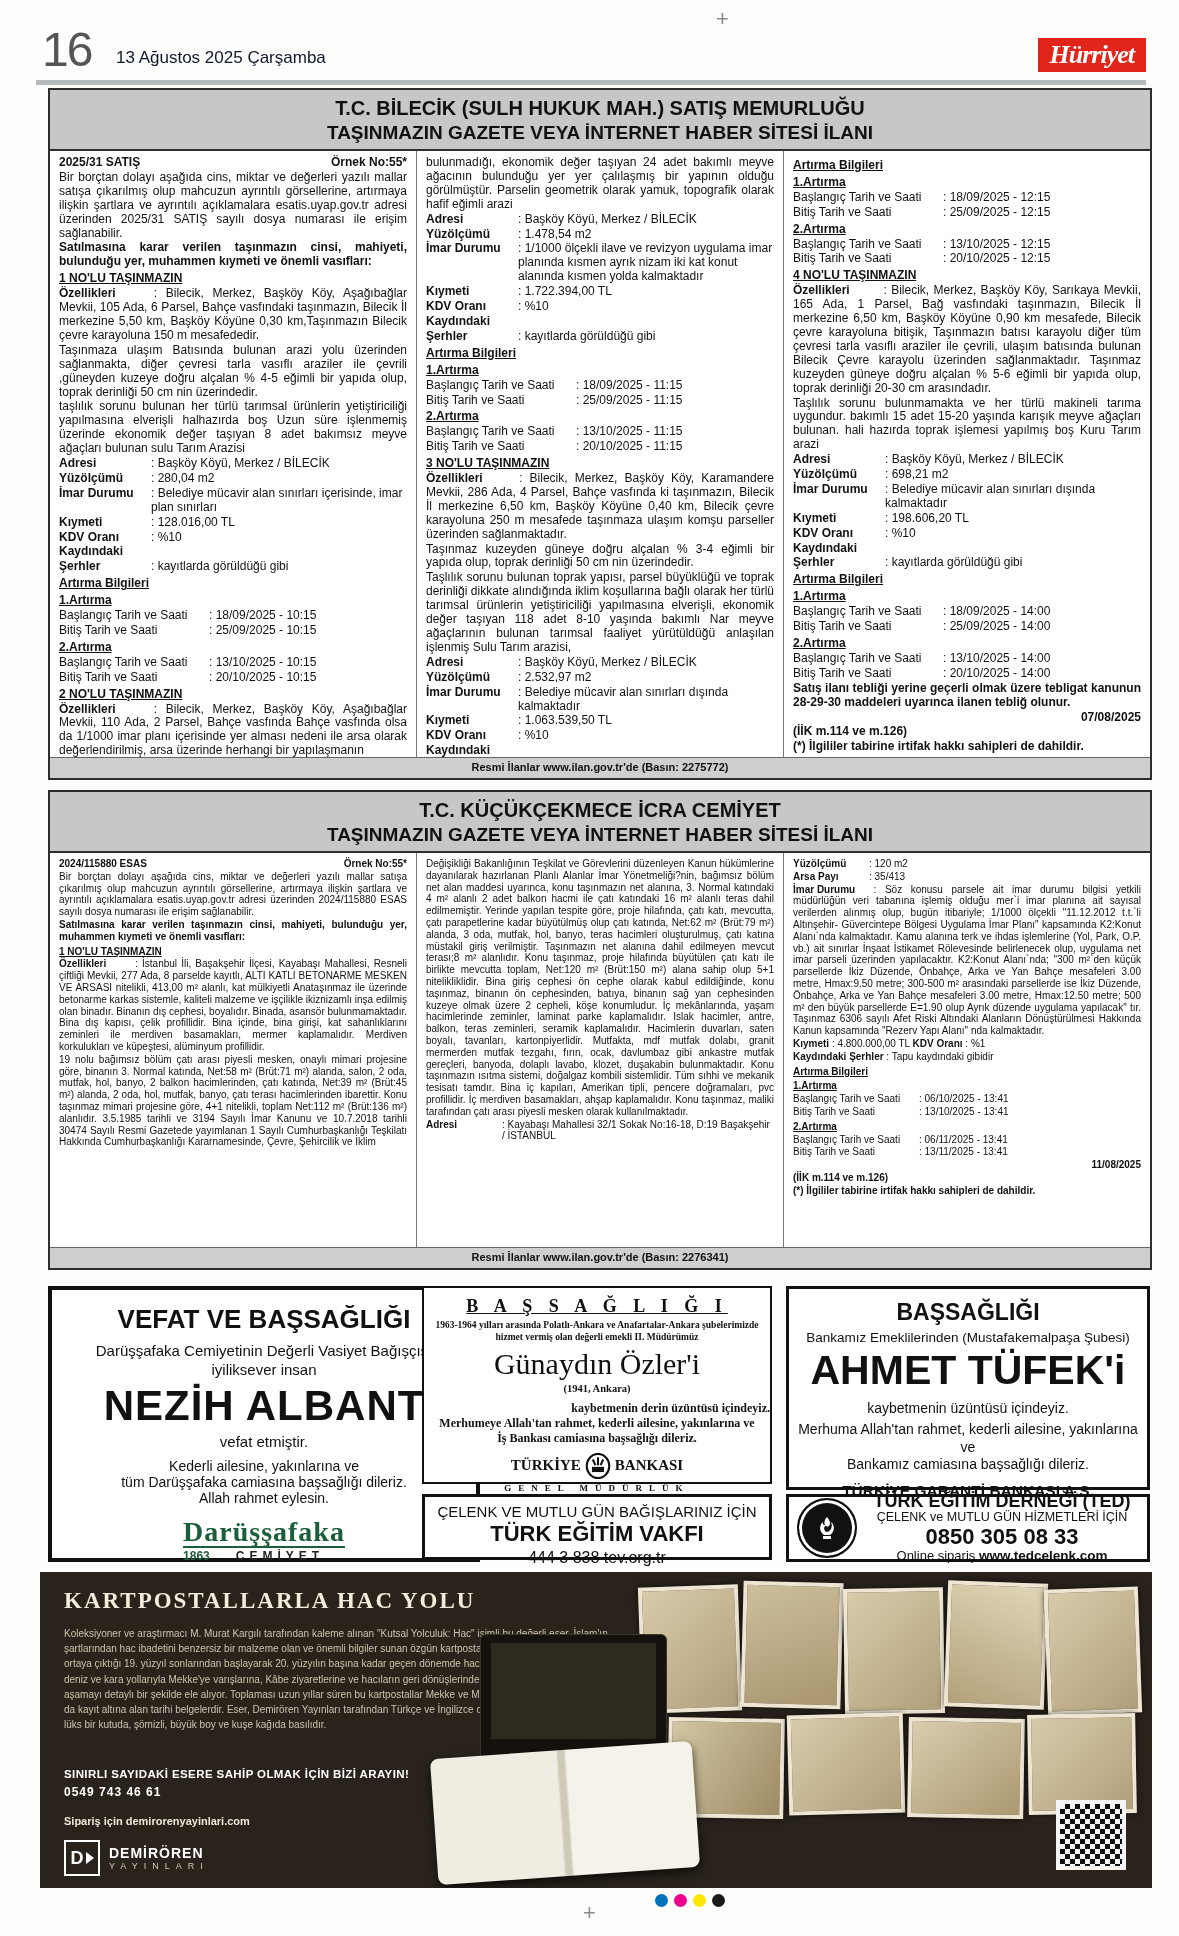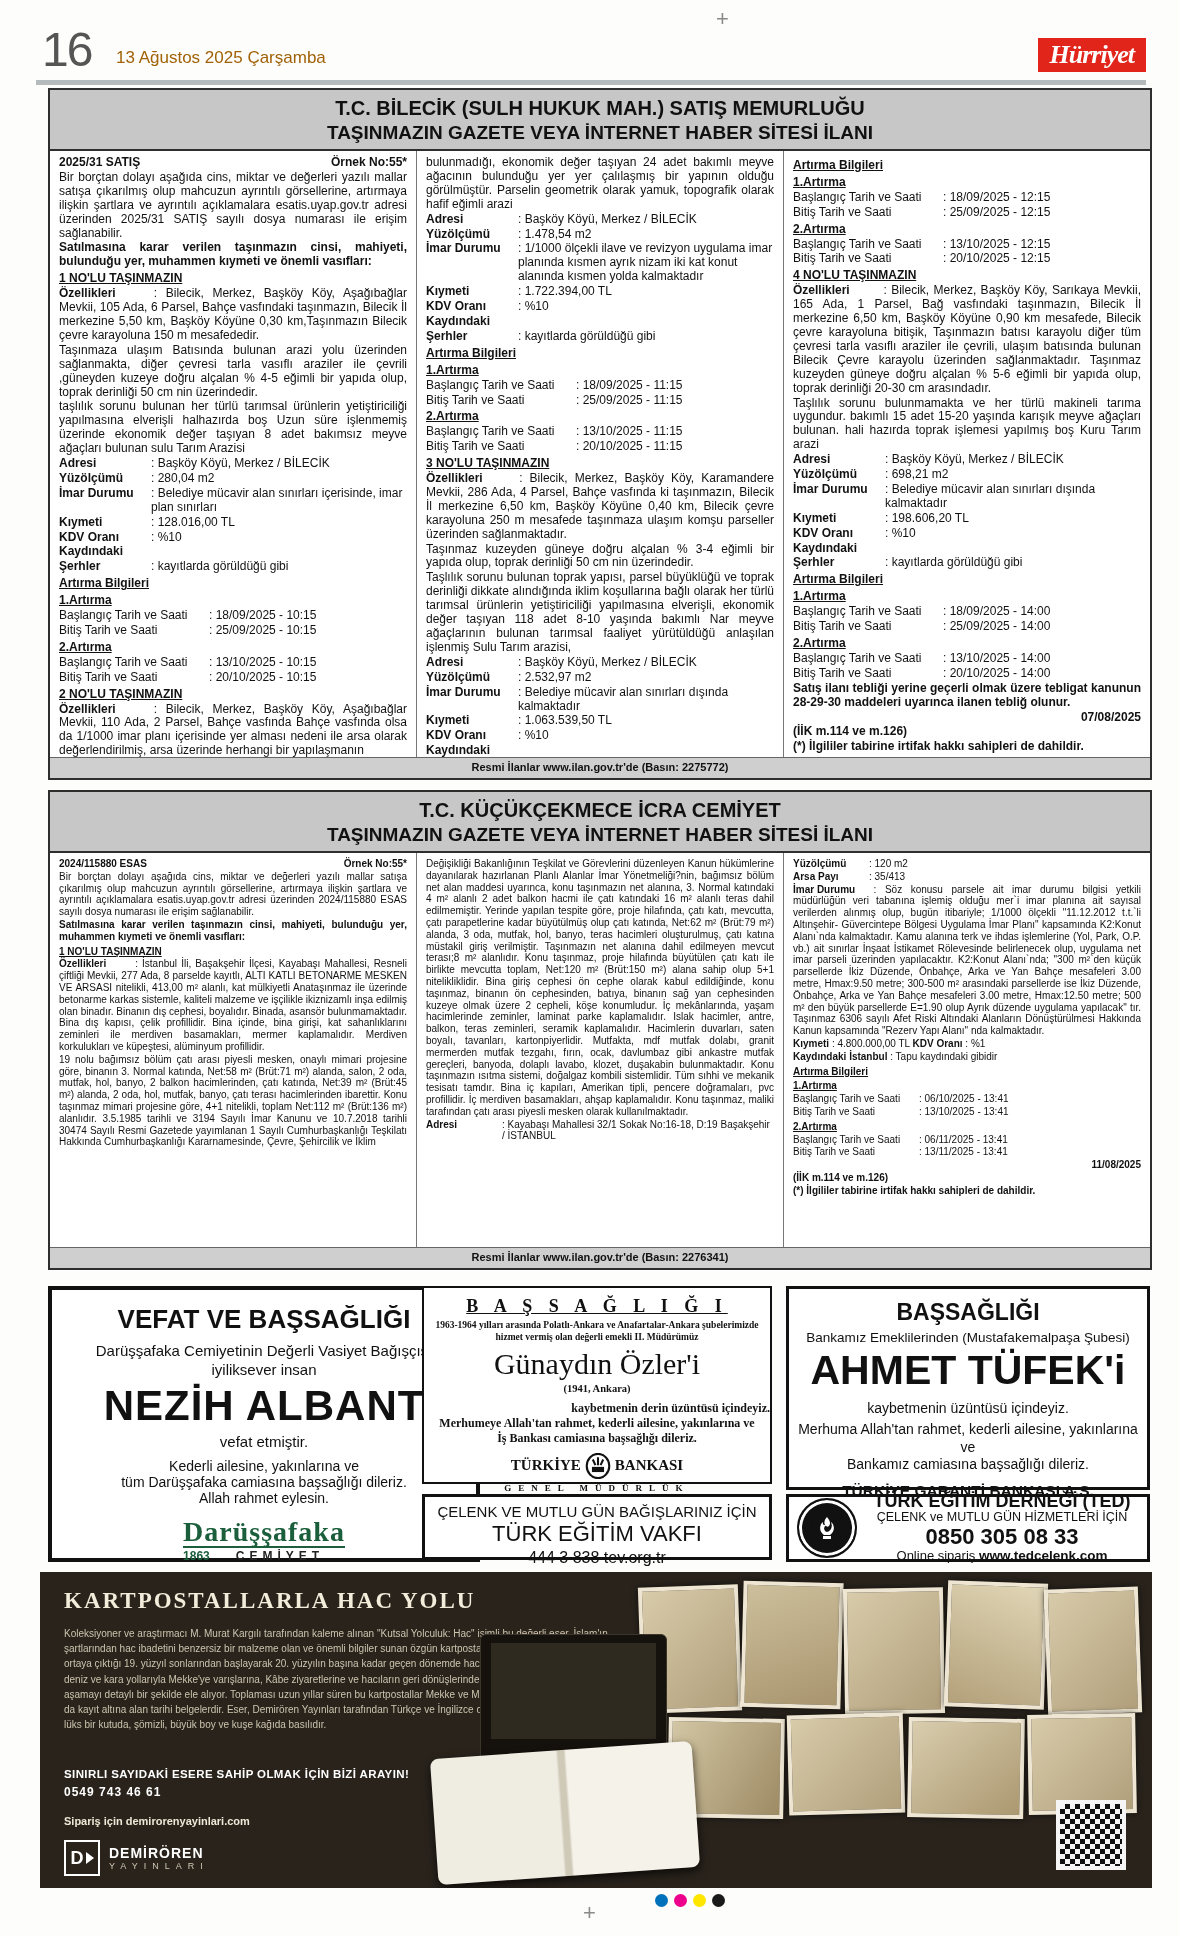--- a/index.html
+++ b/index.html
@@ -1,20 +1,20 @@
 <!DOCTYPE html>
 <html><head>
 <meta charset="utf-8">
 <style>
   html,body{margin:0;padding:0;background:#e8e8e6;}
   .page{position:relative;width:1179px;height:1936px;background:#fdfdfc;margin:0 auto;overflow:hidden;
         font-family:"Liberation Sans",sans-serif;color:#111;}
   
   .pagenum{position:absolute;left:42px;top:22px;font-size:48px;color:#555;letter-spacing:-2px;}
-  .pagedate{position:absolute;left:116px;top:48px;font-size:17px;color:#a16207;}
+  .pagedate{position:absolute;left:116px;top:48px;font-size:17px;color:#0f172a;}
   .brand{position:absolute;right:33px;top:38px;background:#e1251b;color:#fff;font-family:"Liberation Serif",serif;
          font-style:italic;font-weight:bold;font-size:26px;line-height:34px;padding:0 12px;letter-spacing:-1px;}
   .rule{position:absolute;left:36px;top:80px;width:1110px;height:5px;background:#b5babd;}
   .reg{position:absolute;color:#8a8a8a;font-size:22px;font-weight:normal;}
   
   .notice{position:absolute;left:48px;width:1104px;background:#fff;border:2px solid #2e2e2e;box-sizing:border-box;}
   .ntitle{background:#c7c7c7;text-align:center;font-weight:bold;padding:5px 0 4px;border-bottom:2px solid #2e2e2e;}
   .ntitle .t1{font-size:20px;line-height:26px;}
   .ntitle .t2{font-size:19px;line-height:24px;}
   .nbody{display:flex;overflow:hidden;}
@@ -74,21 +74,21 @@
   .ob3 .b1{font-size:14px;margin-top:6px;}
   .ob3 .b2,.ob3 .b3{font-size:14px;line-height:1.25;}
   .ob3 .b2{margin-top:5px;}
   .ob3 .o1,.ob3 .o2{font-size:15.5px;font-weight:bold;line-height:1.25;}
   .ob3 .o1{margin-top:7px;}
   .ob3 .f{font-size:11px;font-style:italic;margin-top:7px;}
   
   .adbox{position:absolute;background:#fff;border:3px solid #111;box-sizing:border-box;text-align:center;}
   .tev{left:422px;top:1494px;width:350px;height:66px;padding-top:6px;}
   .tev .l1{font-size:15px;}
-  .tev .nm{font-size:22px;font-weight:normal;margin-top:1px;}
+  .tev .nm{font-size:22px;font-weight:bold;margin-top:1px;}
   .tev .ph{font-size:16px;margin-top:2px;}
   .ted{left:786px;top:1494px;width:364px;height:68px;display:flex;align-items:center;padding:4px 8px;text-align:left;}
   .tedlogo{flex:0 0 56px;height:56px;border-radius:50%;background:#111;border:2px solid #111;box-shadow:inset 0 0 0 3px #fff;
            display:flex;align-items:center;justify-content:center;margin-right:8px;}
   .tedtxt{flex:1;text-align:center;}
   .ted .nm{font-size:18px;font-weight:bold;line-height:1.05;}
   .ted .l{font-size:12.5px;line-height:1.1;}
   .ted .ph{font-size:22px;font-weight:bold;line-height:1.1;}
   .ted .on{font-size:13px;line-height:1.1;}
   .ted .on b{font-size:13.5px;}
@@ -381,21 +381,21 @@
           <div class="blk kv">
             <b class="kl">Yüzölçümü</b>
             <span class="kvv">: 120 m2</span>
           </div>
           <div class="blk kv">
             <b class="kl">Arsa Payı</b>
             <span class="kvv">: 35/413</span>
           </div>
           <div class="blk pkv"><b class="pl">İmar Durumu</b><span> : Söz konusu parsele ait imar durumu bilgisi yetkili müdürlüğün veri tabanına işlemiş olduğu mer`i imar planına ait sayısal verilerden alınmış olup, bugün itibariyle; 1/1000 ölçekli "11.12.2012 t.t.`li Altınşehir- Güvercintepe Bölgesi Uygulama İmar Planı" kapsamında K2:Konut Alanı`nda kalmaktadır. Kamu alanına terk ve ihdas işlemlerine (Yol, Park, O.P. vb.) ait sınırlar İnşaat İstikamet Rölevesinde belirlenecek olup, uygulama net imar parseli üzerinden yapılacaktır. K2:Konut Alanı`nda; "300 m²`den küçük parsellerde İkiz Düzende, Önbahçe, Arka ve Yan Bahçe mesafeleri 3.00 metre, Hmax:9.50 metre; 300-500 m² arasındaki parsellerde ise İkiz Düzende, Önbahçe, Arka ve Yan Bahçe mesafeleri 3.00 metre, Hmax:12.50 metre; 500 m² den büyük parsellerde E=1.90 olup Ayrık düzende uygulama yapılacak" tır. Taşınmaz 6306 sayılı Afet Riski Altındaki Alanların Dönüştürülmesi Hakkında Kanun kapsamında "Rezerv Yapı Alanı" nda kalmaktadır.</span></div>
           <div class="blk kvkv"><b>Kıymeti</b><span> : 4.800.000,00 TL  </span><b>KDV Oranı</b><span> : %1</span></div>
-          <div class="blk pkv"><b class="pl">Kaydındaki İstanbul</b><span> : Tapu kaydındaki gibidir</span></div>
+          <div class="blk pkv"><b class="pl">Kaydındaki Şerhler</b><span> : Tapu kaydındaki gibidir</span></div>
           <div class="blk h">Artırma Bilgileri</div>
           <div class="blk h">1.Artırma</div>
           <div class="blk kvp">
             <span class="kl">Başlangıç Tarih ve Saati</span>
             <span class="kvv">: 06/10/2025 - 13:41</span>
           </div>
           <div class="blk kvp">
             <span class="kl">Bitiş Tarih ve Saati</span>
             <span class="kvv">: 13/10/2025 - 13:41</span>
           </div>

